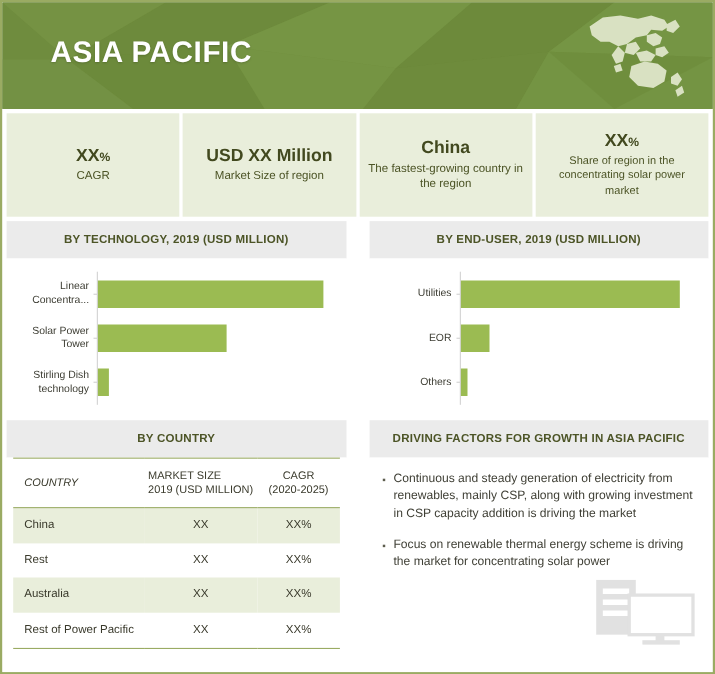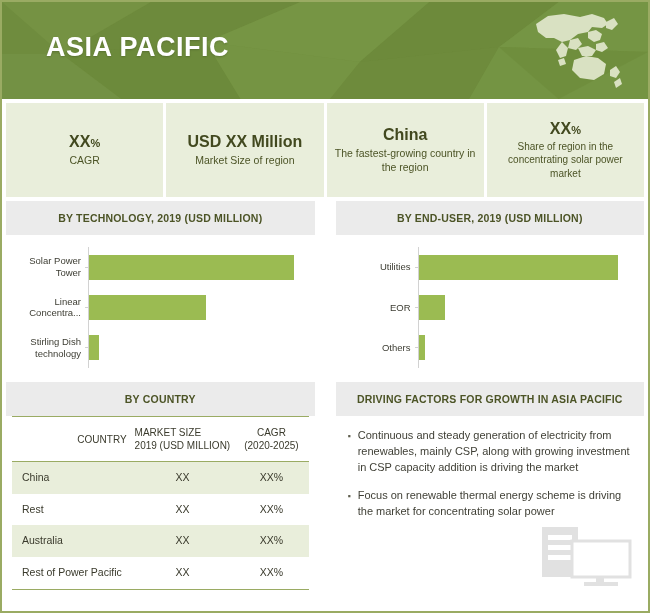--- a/index.html
+++ b/index.html
@@ -121,21 +121,21 @@
   table { width: 100%; border-collapse: collapse; }
   thead th {
     color: #3a3a2c;
     font-size: 10px;
     font-weight: normal;
     padding: 9px 4px;
     border-top: 1.5px solid #9aab63;
     border-bottom: 1.5px solid #9aab63;
     line-height: 1.3;
   }
-  thead th.col-country { text-align: right; padding-left: 10px; width: 40%; }
+  thead th.col-country { text-align: left; padding-left: 10px; width: 40%; font-style: italic; }
   thead th.col-size { text-align: left; width: 35%; }
   thead th.col-cagr { text-align: center; width: 25%; }
   tbody td {
     color: #3a3a2c;
     font-size: 10.5px;
     padding: 9px 4px;
     line-height: 1.3;
   }
   tbody td.c-country { text-align: left; padding-left: 10px; }
   tbody td.c-size, tbody td.c-cagr { text-align: center; }
@@ -230,22 +230,22 @@
     </div>
   </div>
 
   <div class="panel-row">
 
     <div class="panel">
       <div class="panel-head">BY TECHNOLOGY,  2019 (USD MILLION)</div>
       <div class="chart">
         <div class="chart-inner">
           <div class="chart-cats">
+            <div class="cat-label">Linear Concentra...</div>
             <div class="cat-label">Solar Power Tower</div>
-            <div class="cat-label">Linear Concentra...</div>
             <div class="cat-label">Stirling Dish technology</div>
           </div>
           <div class="chart-plot">
             <div class="bar-row">
                 <i class="tick"></i>
                 <div class="bar" style="width: 95.2381%; background: rgb(155, 187, 82);"></div>
               </div>
             <div class="bar-row">
                 <i class="tick"></i>
                 <div class="bar" style="width: 54.2857%; background: rgb(155, 187, 82);"></div>

